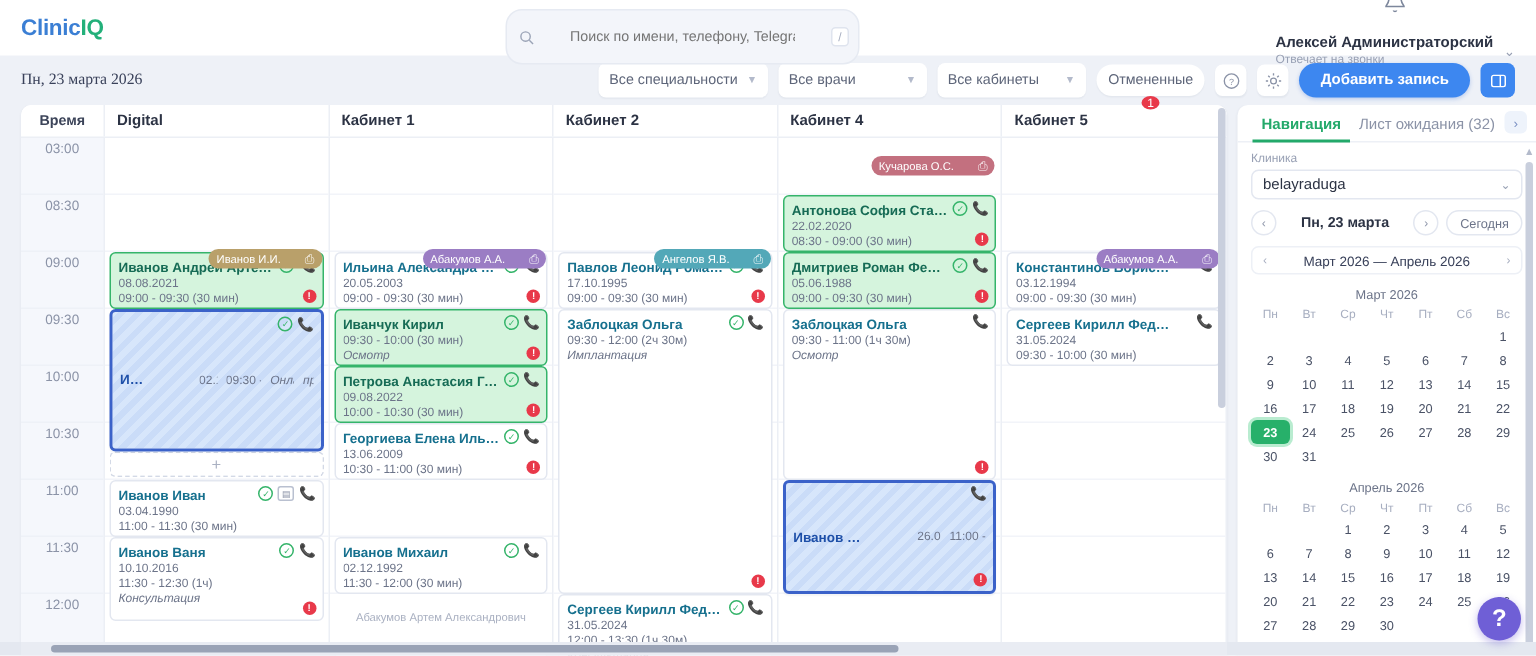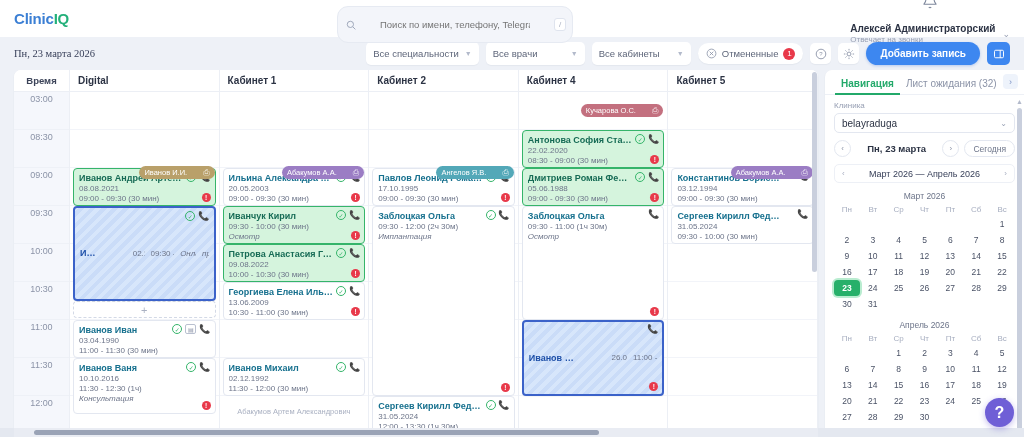--- a/index.html
+++ b/index.html
@@ -49,21 +49,21 @@
   .sel{
     height:23px; min-width:99px; background:#fff; border-radius:5px;
     display:flex; align-items:center; padding:0 7px; gap:6px;
     font-size:9.5px; color:#5d6579; cursor:pointer;
     box-shadow:0 1px 1px rgba(40,50,80,.05);
   }
   .sel .cv{ margin-left:auto; color:#b3bacb; font-size:7px; }
   .pill{
     height:21px; background:#fff; border-radius:11px; display:flex;
     align-items:center; padding:0 8px; gap:5px; font-size:9.5px; color:#5d6579;
-    cursor:pointer; box-shadow:0 1px 1px rgba(40,50,80,.05);
+    cursor:pointer; box-shadow:0 1px 1px rgba(40,50,80,.05);flex-direction:column;
   }
   .badge-red{
     background:#e8394a; color:#fff; border-radius:50%; min-width:12px; height:12px;
     font-size:8px; display:flex; align-items:center; justify-content:center; padding:0 2px;
   }
   .icobtn{
     width:21px; height:21px; background:#fff; border-radius:5px;
     display:flex; align-items:center; justify-content:center; color:#8b93a7;
     cursor:pointer; box-shadow:0 1px 1px rgba(40,50,80,.05);
   }

